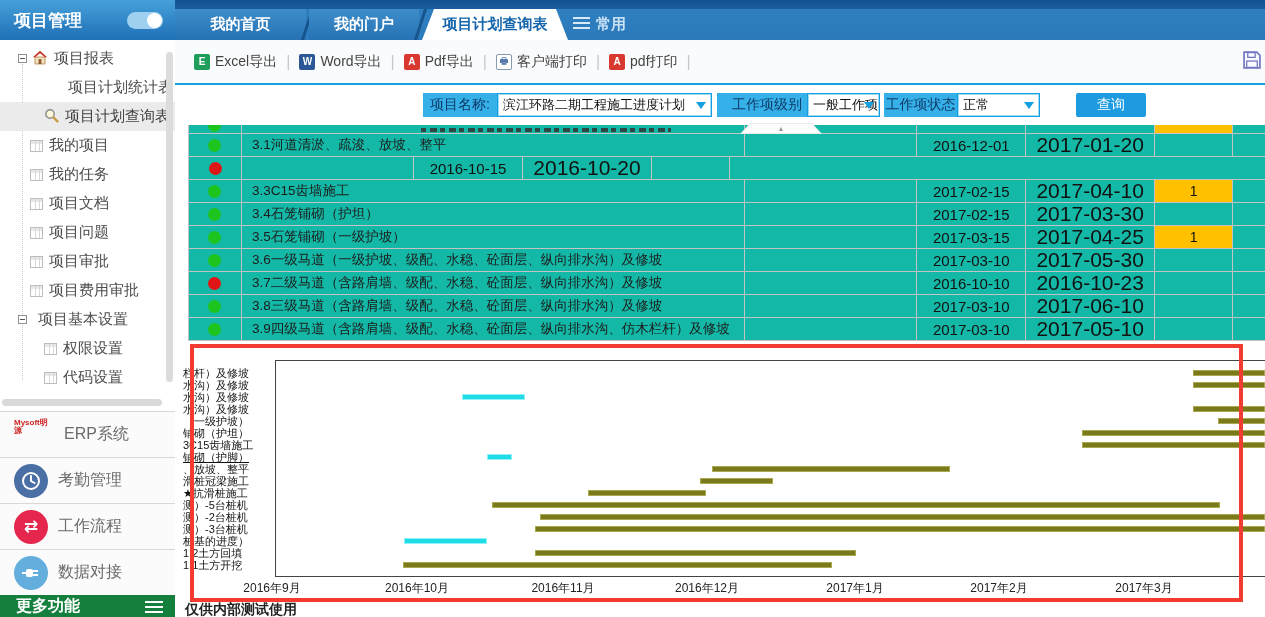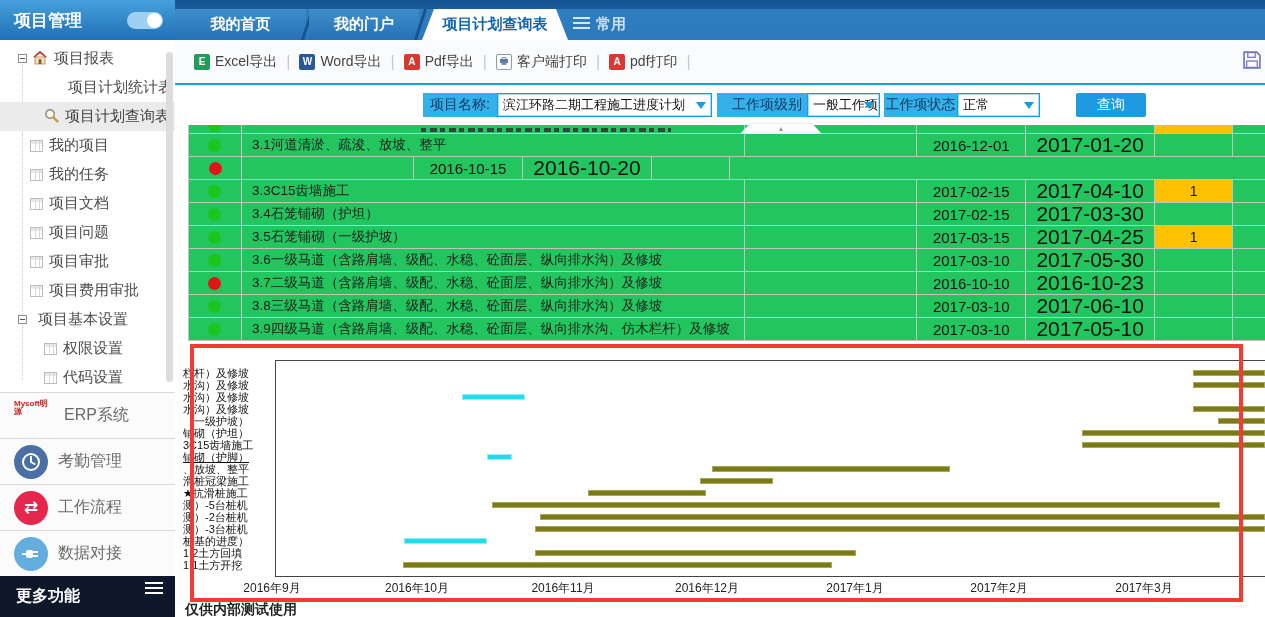--- a/index.html
+++ b/index.html
@@ -31,21 +31,21 @@
   .sb-vscroll { position:absolute; right:2px; top:52px; width:7px; height:330px; border-radius:4px; background:#dcdcdc; }
   .sb-hscroll { position:absolute; left:2px; top:399px; width:160px; height:7px; border-radius:4px; background:#d9d9d9; }
   .sb-bottom { position:absolute; left:0; bottom:0; width:175px; }
   .sb-row { height:46px; border-top:1px solid #d8d8d8; background:#fbfbfb; display:flex; align-items:center; padding-left:14px; cursor:pointer; }
   .sb-row .circle { width:34px; height:34px; border-radius:50%; flex:none; display:flex; align-items:center; justify-content:center; color:#fff; }
   .sb-row .rlabel { font-size:16px; color:#6b6b6b; margin-left:10px; white-space:nowrap; }
   .erp-logo { font-size:8px; font-weight:bold; color:#cc2222; transform:translateY(-8px); width:40px; line-height:8px; }
   .circle.attendance { background:#4a6fa5; }
   .circle.workflow { background:#e5274e; font-size:17px; font-weight:bold; }
   .circle.datalink { background:#64aede; }
-  .sb-more { height:41px; background:#0f172a; display:flex; align-items:center; cursor:pointer; position:relative; }
+  .sb-more { height:22px; background:#15803d; display:flex; align-items:center; cursor:pointer; position:relative; }
   .sb-more .mlabel { color:#fff; font-size:16px; font-weight:bold; margin-left:16px; }
   .burger { position:absolute; right:12px; top:6px; width:18px; }
   .burger i { display:block; height:2px; background:#fff; margin-bottom:3px; }
 
   
   .main { position:relative; flex:1; height:617px; background:#fff; overflow:hidden; }
 
   
   .tabbar { position:relative; height:40px; background:linear-gradient(#14528f,#1a5d9e 9px,#2e7ec0 9px,#2c7abc); }
   .tab { position:absolute; top:9px; height:31px; display:flex; align-items:center; justify-content:center;
@@ -78,21 +78,21 @@
   .fselect { position:absolute; top:8px; height:24px; background:#fff; border:1px solid #129ee0;
     box-shadow:0 0 0 1px #9fdcf6 inset; font-size:13px; color:#111; display:flex; align-items:center;
     padding-left:5px; cursor:pointer; white-space:nowrap; overflow:hidden; }
   .fselect .arrow { position:absolute; right:5px; top:8px; width:0; height:0;
     border-left:5px solid transparent; border-right:5px solid transparent; border-top:7px solid #129ee0; }
   .fbtn { position:absolute; top:8px; height:24px; background:#1e9be0; color:#fff; font-size:14px;
     border-radius:2px; display:flex; align-items:center; justify-content:center; cursor:pointer; }
 
   
   .ttable { position:absolute; left:13px; top:125px; width:1077px; border-left:1px solid #c3c3c3; }
-  .trow { display:flex; height:23px; border-bottom:1px solid #c3c3c3; background:#22c55e; }
+  .trow { display:flex; height:23px; border-bottom:1px solid #c3c3c3; background:#14b8a6; }
   .trow > div { height:100%; border-right:1px solid #c3c3c3; display:flex; align-items:center; overflow:hidden; }
   .c0 { width:53px; justify-content:center; }
   .c1 { width:504px; padding-left:10px; font-size:13.5px; color:#1c1c1c; white-space:nowrap; }
   .c2 { width:172px; }
   .c3 { width:109px; justify-content:center; font-size:15px; color:#111; }
   .c4 { width:129px; justify-content:center; font-size:21px; color:#111; }
   .c5 { width:78px; justify-content:center; font-size:14px; color:#111; }
   .c6 { width:32px; border-right:0 !important; }
   .c5.on { background:#ffc000; }
   .dot { width:13px; height:13px; border-radius:50%; }
@@ -384,21 +384,21 @@
             <div class="c2"></div>
             <div class="c3">2017-03-15</div>
             <div class="c4">2017-04-25</div>
             <div class="c5 on">1</div>
             <div class="c6"></div>
           </div>
           <div class="trow">
             <div class="c0">
               <span class="dot green"></span>
             </div>
-            <div class="c1">3.6一级马道（含路肩墙、级配、水稳、砼面层、纵向排水沟）及修坡</div>
+            <div class="c1">3.6一级马道（一级护坡、级配、水稳、砼面层、纵向排水沟）及修坡</div>
             <div class="c2"></div>
             <div class="c3">2017-03-10</div>
             <div class="c4">2017-05-30</div>
             <div class="c5"></div>
             <div class="c6"></div>
           </div>
           <div class="trow">
             <div class="c0">
               <span class="dot red"></span>
             </div>

